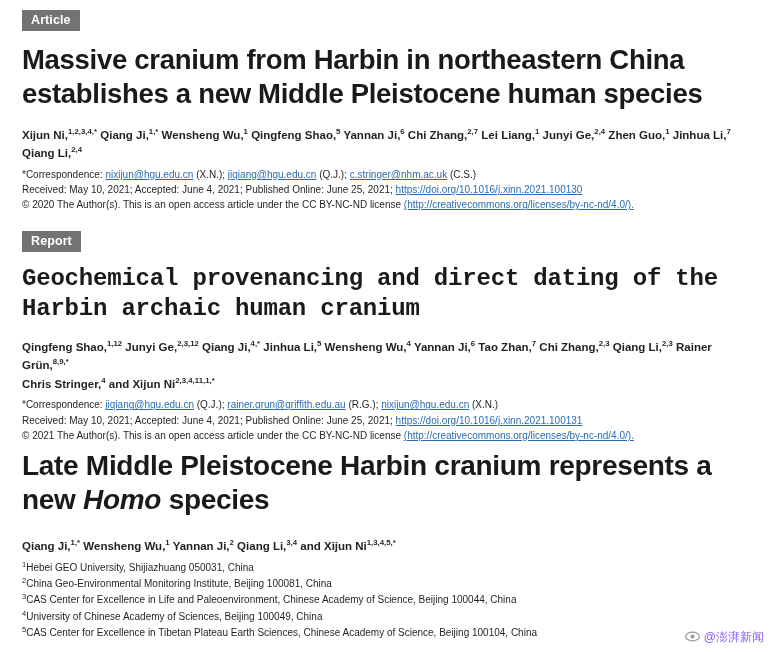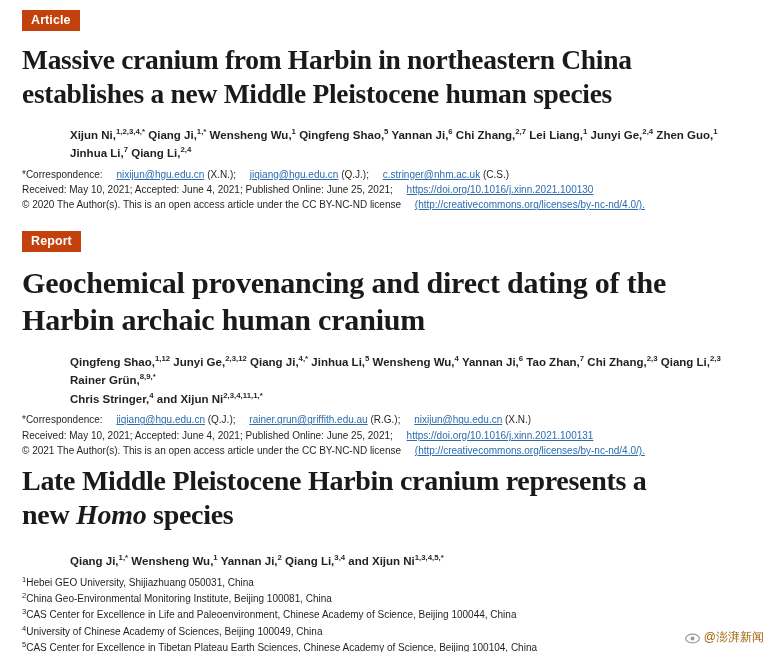--- a/index.html
+++ b/index.html
@@ -21,92 +21,90 @@
     padding: 0;
     box-sizing: border-box;
     position: relative;
   }
   .article-block {
     padding: 0 22px;
     box-sizing: border-box;
   }
   .badge {
     display: inline-block;
-    background: #c2410c;
+    background: #737373;
     color: #ffffff;
     font-size: 12.5px;
     font-weight: bold;
     padding: 3px 9px 4px 9px;
     letter-spacing: 0.1px;
     font-family: "Liberation Sans", sans-serif;
   }
   .badge-wrap {
     padding-top: 10px;
     padding-left: 22px;
   }
   .title {
-    font-family: Liberation Serif, serif;
+    font-family: Liberation Sans, sans-serif;
     font-weight: bold;
     font-size: 27.5px;
     line-height: 1.25;
     letter-spacing: -0.3px;
     margin: 12px 0 14px 0;
     color: #1a1a1a;
   }
   .title.serif {
-    font-family: Liberation Serif, serif;
-    font-size: 30px;
+    font-family: Liberation Mono, monospace;
+    font-size: 24px;
     letter-spacing: -0.2px;
     font-weight: bold;
   }
   .title .ital {
     font-style: italic;
   }
   .authors {
     font-size: 11.5px;
     line-height: 1.62;
     color: #231f20;
     font-weight: bold;
     margin-bottom: 4px;
-    margin-left: 48px;
   }
   .authors sup {
     font-size: 7.8px;
     font-weight: bold;
     vertical-align: super;
     line-height: 0;
   }
   .meta {
     font-size: 10px;
     line-height: 1.52;
     color: #231f20;
   }
   .meta .lnk {
     color: #2b6cb0;
     text-decoration: underline;
-    margin-left: 11px;
   }
   .affil {
     font-size: 10px;
     line-height: 1.62;
     color: #231f20;
   }
   .affil sup {
     font-size: 7.5px;
     vertical-align: super;
     line-height: 0;
   }
   .watermark {
     position: absolute;
     right: 8px;
     bottom: 6px;
     font-size: 12px;
-    color: #a16207;
+    color: #8b5cf6;
     display: flex;
-    align-items: flex-end;
+    align-items: flex-start;
     gap: 4px;
     font-family: "Liberation Sans", sans-serif;
   }
   .wm-eye {
     width: 15px;
     height: 15px;
     display: inline-block;
   }
   .block2 { margin-top: 8px; }
   .block3 { margin-top: 6px; }

